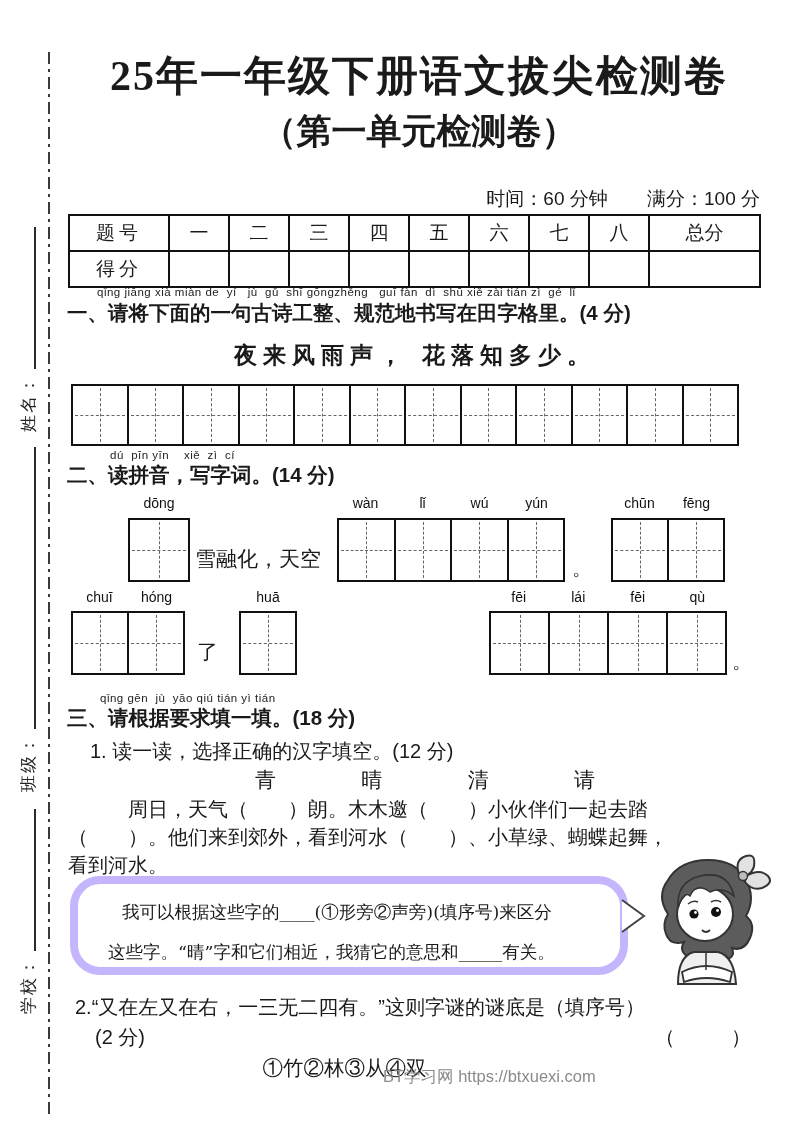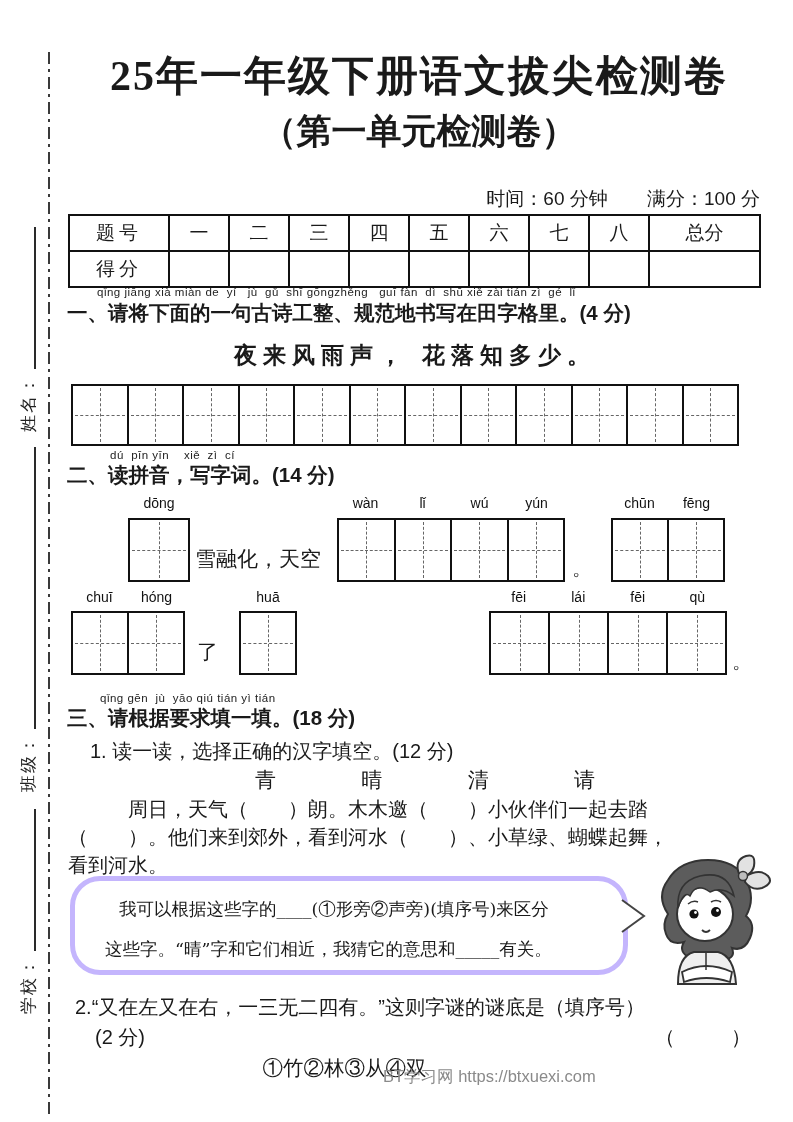--- a/index.html
+++ b/index.html
@@ -62,21 +62,21 @@
                 border-top:1px dashed #666; }
   .pinyin-grid { position:absolute; display:flex; font-size:14px; color:#111; }
   .pinyin-grid span { flex:1; text-align:center; }
 
   
   .choices { position:absolute; left:255px; top:766px; width:340px; display:flex;
              justify-content:space-between; font-size:21px; }
 
   
   .bubble { position:absolute; left:70px; top:876px; width:558px; height:99px;
-            border:5px solid #c4b5fd; border-radius:30px; background:#fff; }
+            border:8px solid #c4b5fd; border-radius:30px; background:#fff; }
   .bubble .b1 { position:absolute; left:44px; top:16px; font-size:17.5px;
                 font-family:"DejaVu Serif", serif; white-space:nowrap; }
   .bubble .b2 { position:absolute; left:30px; top:56px; font-size:17.5px;
                 font-family:"DejaVu Serif", serif; white-space:nowrap; }
   .bubble-tail { position:absolute; left:620px; top:897px; }
 
   
   .options { position:absolute; left:92px; top:1054px; width:505px; display:flex;
              justify-content:center; font-size:20.5px; }
 

